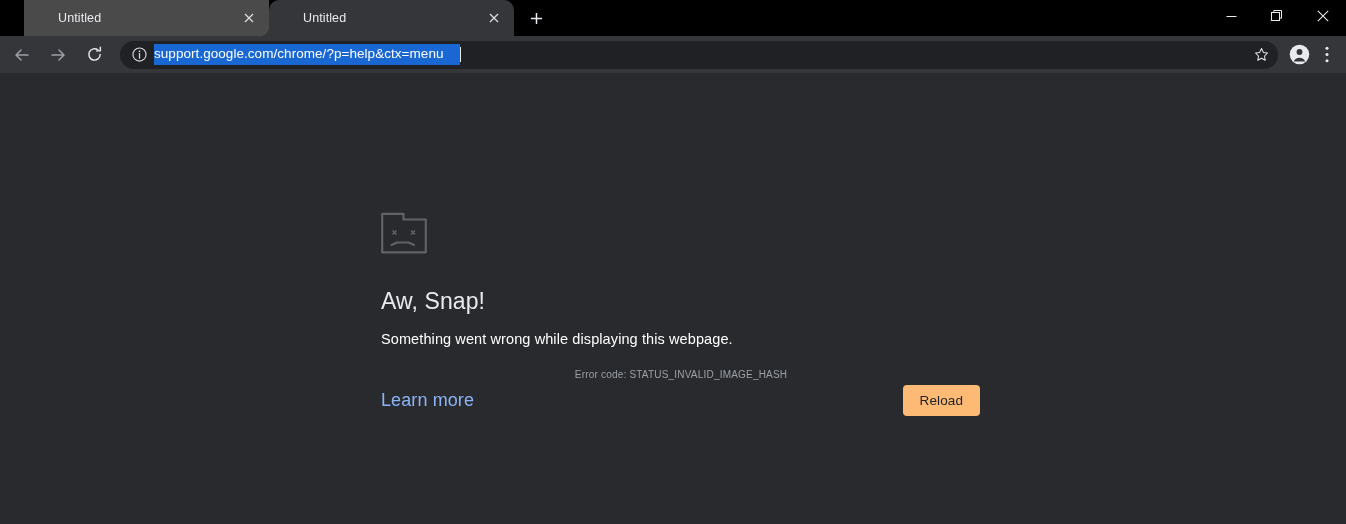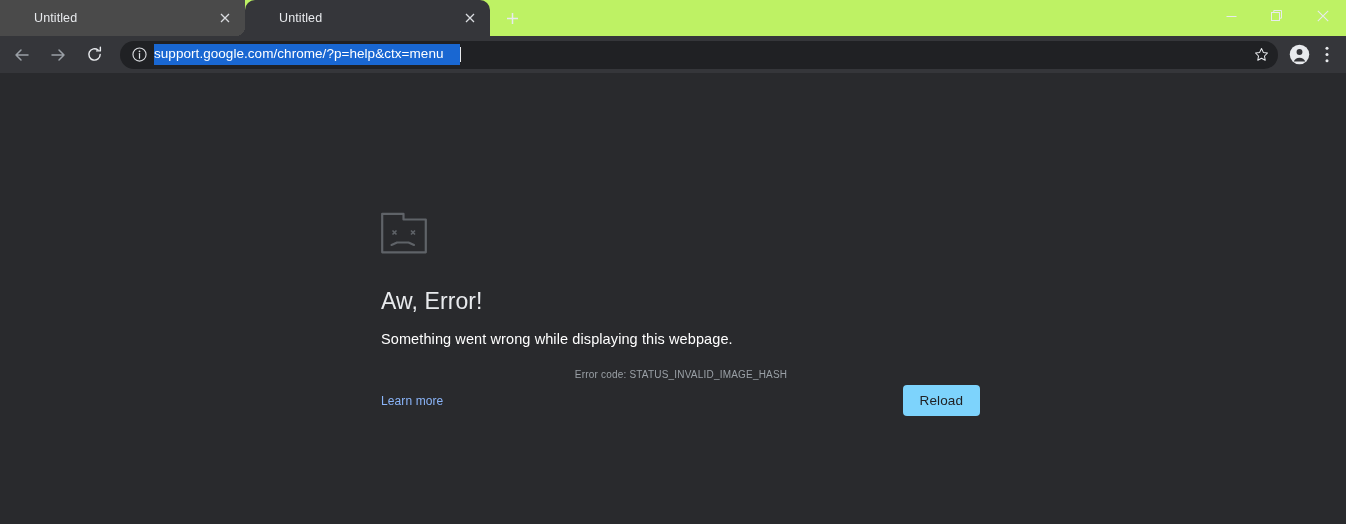--- a/index.html
+++ b/index.html
@@ -9,23 +9,24 @@
     overflow: hidden;
     background: #292a2d;
     font-family: "Liberation Sans", sans-serif;
     -webkit-font-smoothing: antialiased;
   }
 
   
   .tabstrip {
     position: relative;
     height: 36px;
-    background: #bef264;
+    background: #000000;
     display: flex;
     align-items: flex-end;
+    padding-left: 24px;
   }
   .tabs { display: flex; align-items: flex-end; height: 36px; }
   .tab {
     position: relative;
     height: 36px;
     width: 245px;
     display: flex;
     align-items: center;
     padding: 0 10px 0 34px;
     cursor: default;
@@ -192,27 +193,27 @@
   .actions {
     position: absolute;
     left: 381px;
     top: 311px;
     width: 599px;
     display: flex;
     align-items: center;
     justify-content: space-between;
   }
   .learn-more {
-    font-size: 12px;
+    font-size: 18px;
     color: #8ab4f8;
     text-decoration: none;
     letter-spacing: .1px;
   }
   .reload-btn {
-    background: #7dd3fc;
+    background: #fdba74;
     color: #202124;
     border: none;
     border-radius: 4px;
     font-family: "Liberation Sans", sans-serif;
     font-size: 13.5px;
     height: 31px;
     padding: 0 17px;
     letter-spacing: .1px;
     cursor: default;
   }
@@ -330,21 +331,21 @@
   <div class="error-wrap">
     <div class="sad-icon">
       <svg width="46" height="42" viewBox="0 0 46 42">
         <path d="M1.2 7.5 L1.2 40.3 L44.8 40.3 L44.8 7.5 L22.5 7.5 L22.5 1.8 L1.2 1.8 Z" stroke="#5f6368" stroke-width="2.2" fill="none" stroke-linejoin="round"></path>
         <path d="M11.5 18.5 L15.5 22.5 M15.5 18.5 L11.5 22.5" stroke="#5f6368" stroke-width="1.6" fill="none"></path>
         <path d="M30 18.5 L34 22.5 M34 18.5 L30 22.5" stroke="#5f6368" stroke-width="1.6" fill="none"></path>
         <path d="M10.5 33 L16 30.5 L27.5 30.5 L33 33" stroke="#5f6368" stroke-width="2" fill="none" stroke-linejoin="round" stroke-linecap="round"></path>
       </svg>
     </div>
 
-    <div class="err-title">Aw, Error!</div>
+    <div class="err-title">Aw, Snap!</div>
     <div class="err-sub">Something went wrong while displaying this webpage.</div>
     <div class="err-code">Error code: STATUS_INVALID_IMAGE_HASH</div>
   </div>
 
   <div class="actions">
     <a class="learn-more" href="#">Learn more</a>
     <button class="reload-btn">Reload</button>
   </div>
 </div>
 

